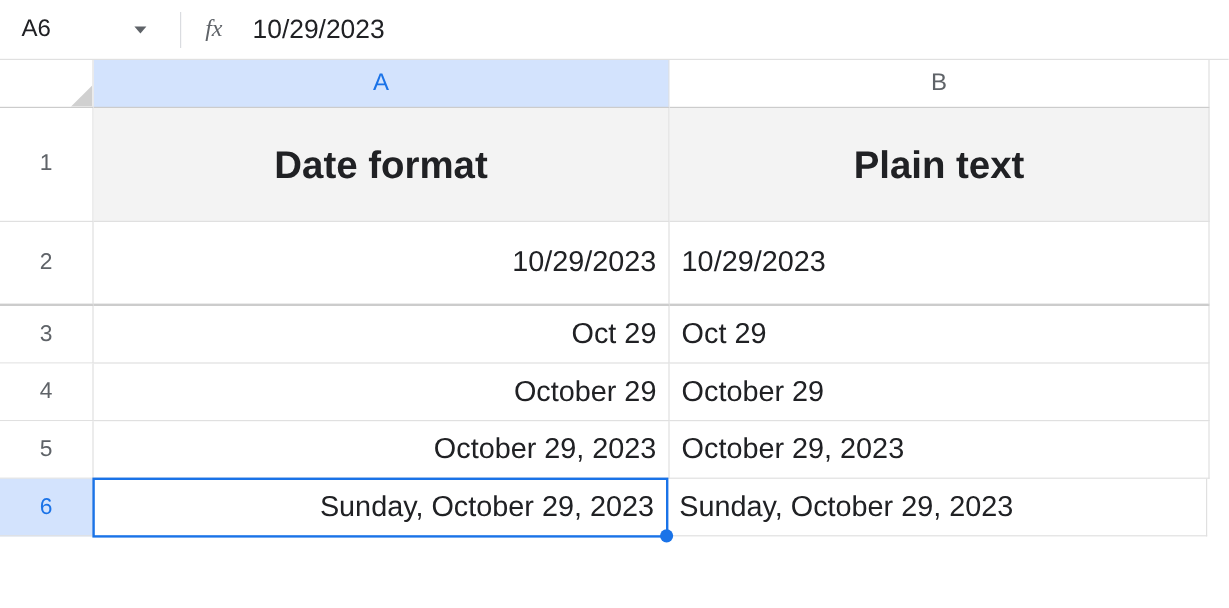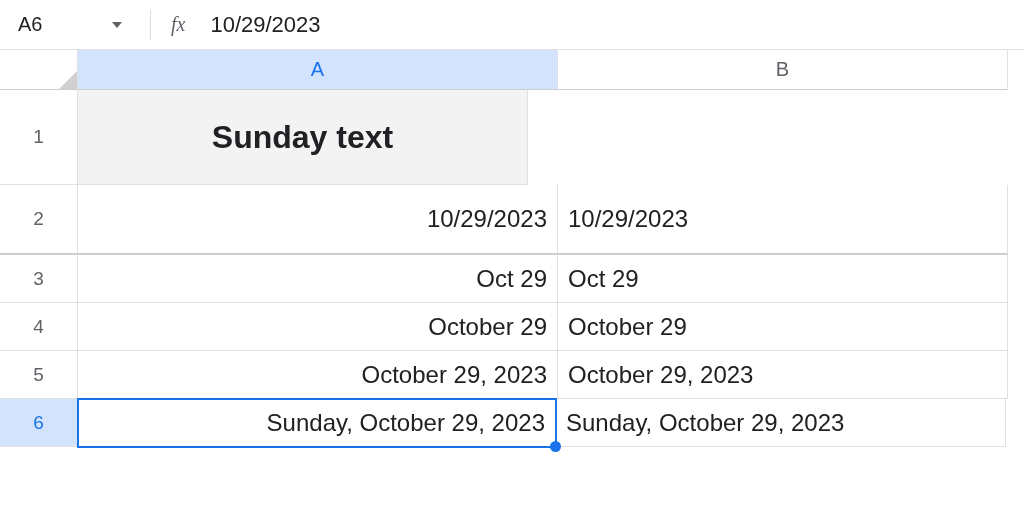--- a/index.html
+++ b/index.html
@@ -168,21 +168,22 @@
 
 <div class="sheet">
   <div class="sheet-row">
     <div class="corner-cell"></div>
     <div class="col-header col-a selected">A</div>
     <div class="col-header col-b">B</div>
   </div>
 
   <div class="sheet-row row-1">
     <div class="row-header">1</div>
-    <div class="cell col-b header-cell">Sunday text</div>
+    <div class="cell col-a header-cell">Date format</div>
+    <div class="cell col-b header-cell">Plain text</div>
   </div>
 
   <div class="sheet-row row-2">
     <div class="row-header row-separator-thick">2</div>
     <div class="cell col-a align-right row-separator-thick">10/29/2023</div>
     <div class="cell col-b align-left row-separator-thick">10/29/2023</div>
   </div>
 
   <div class="sheet-row row-data">
     <div class="row-header">3</div>

